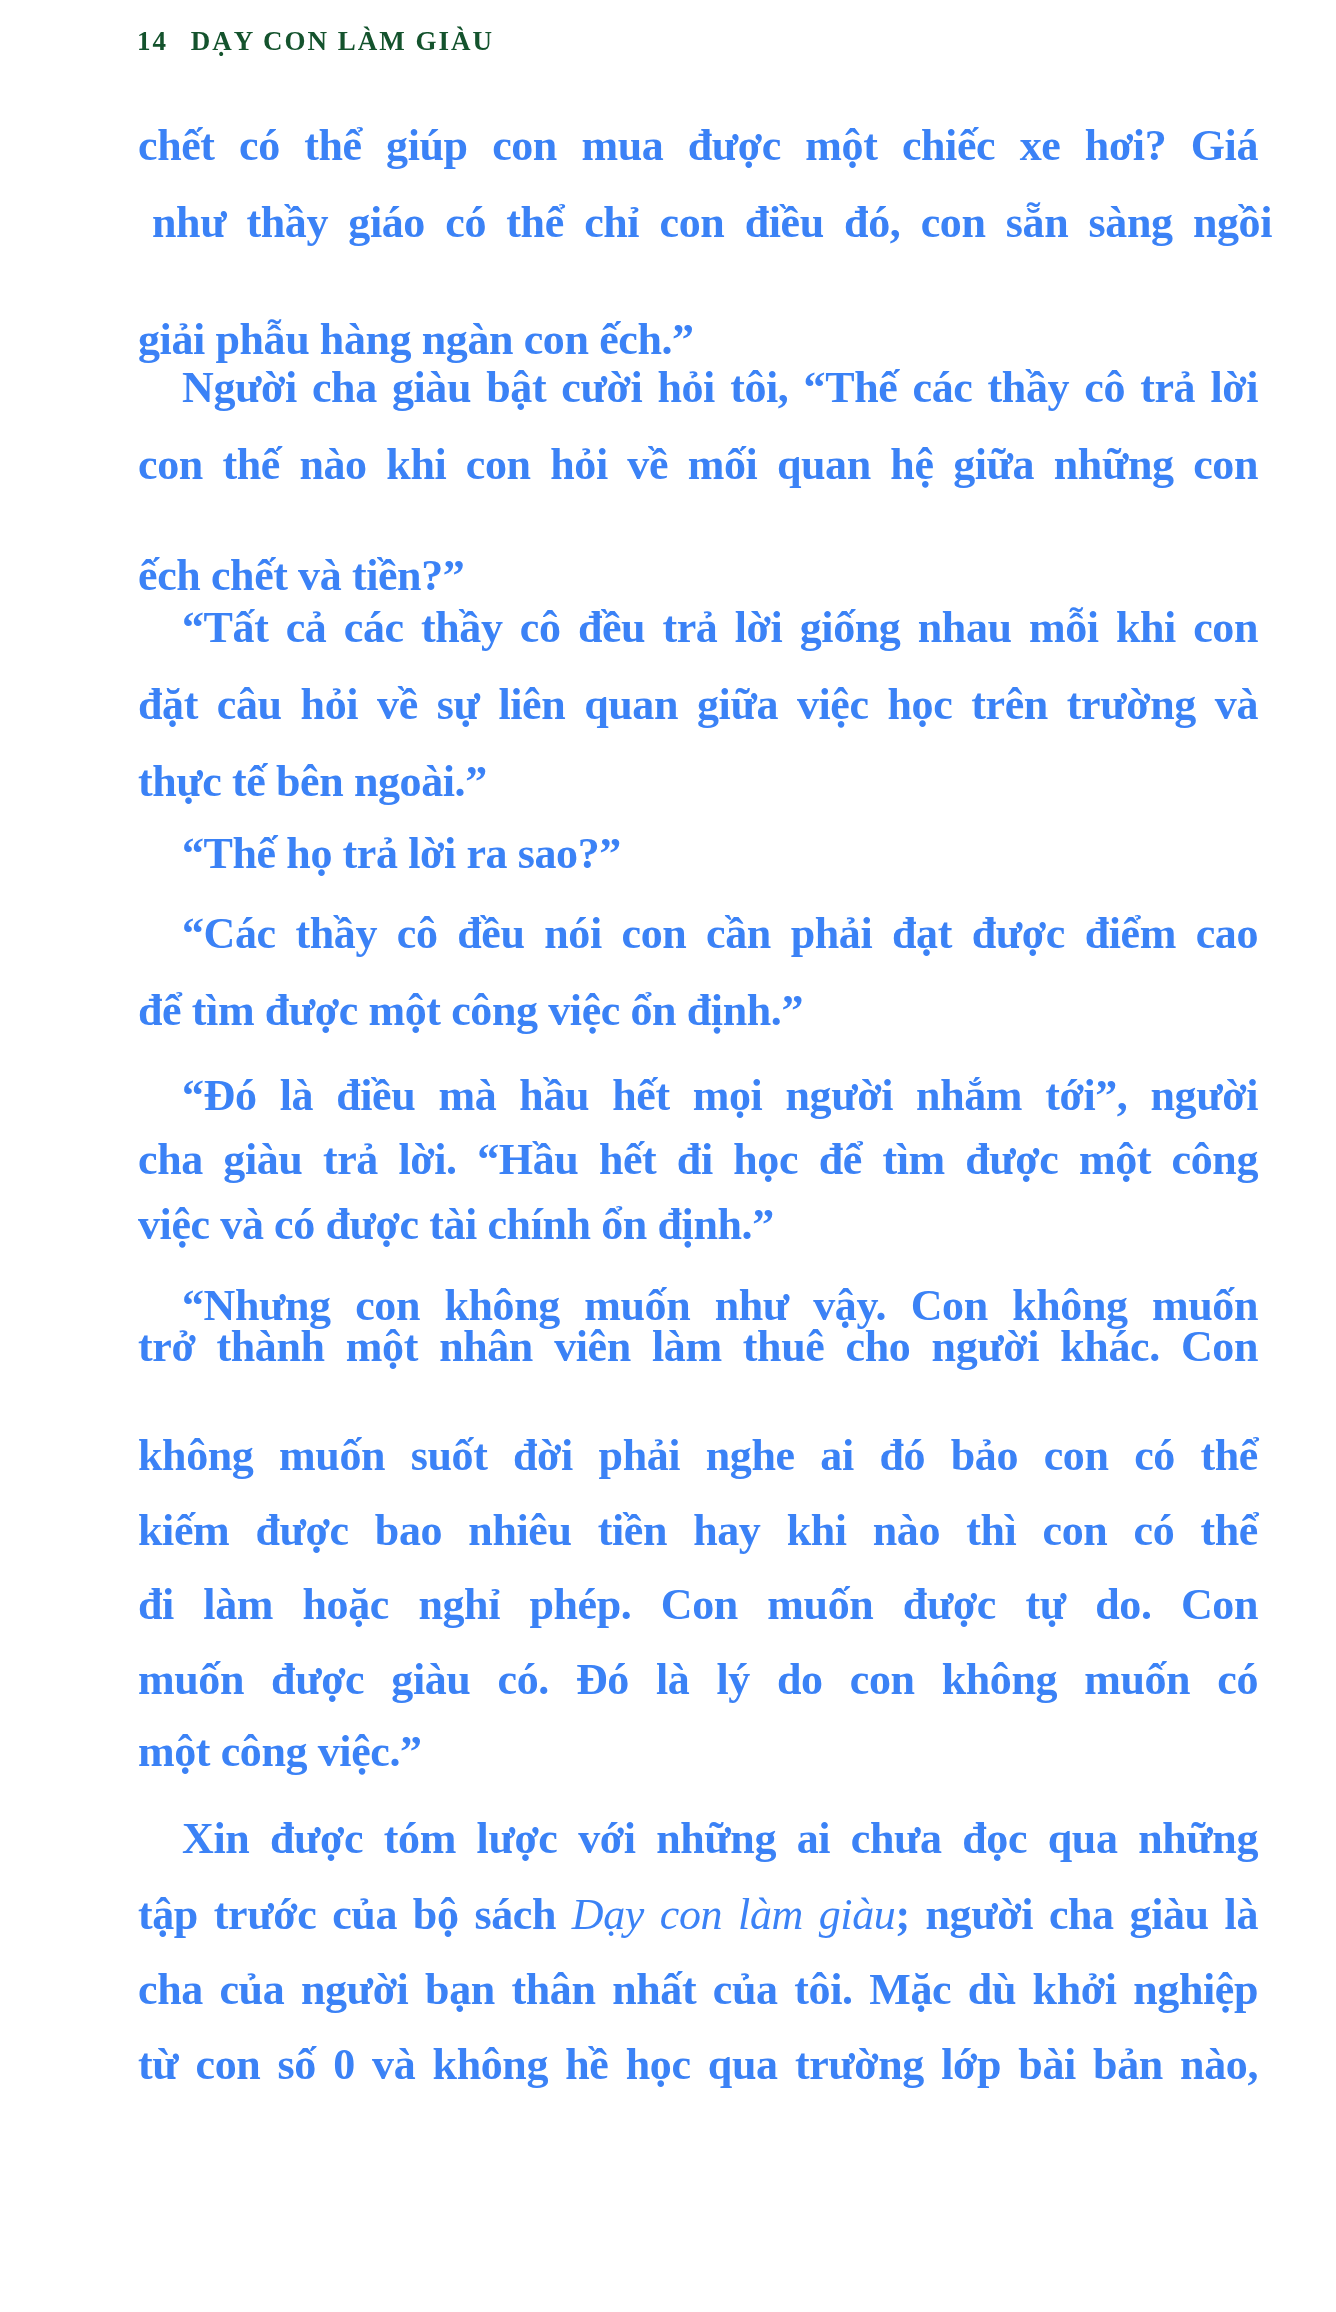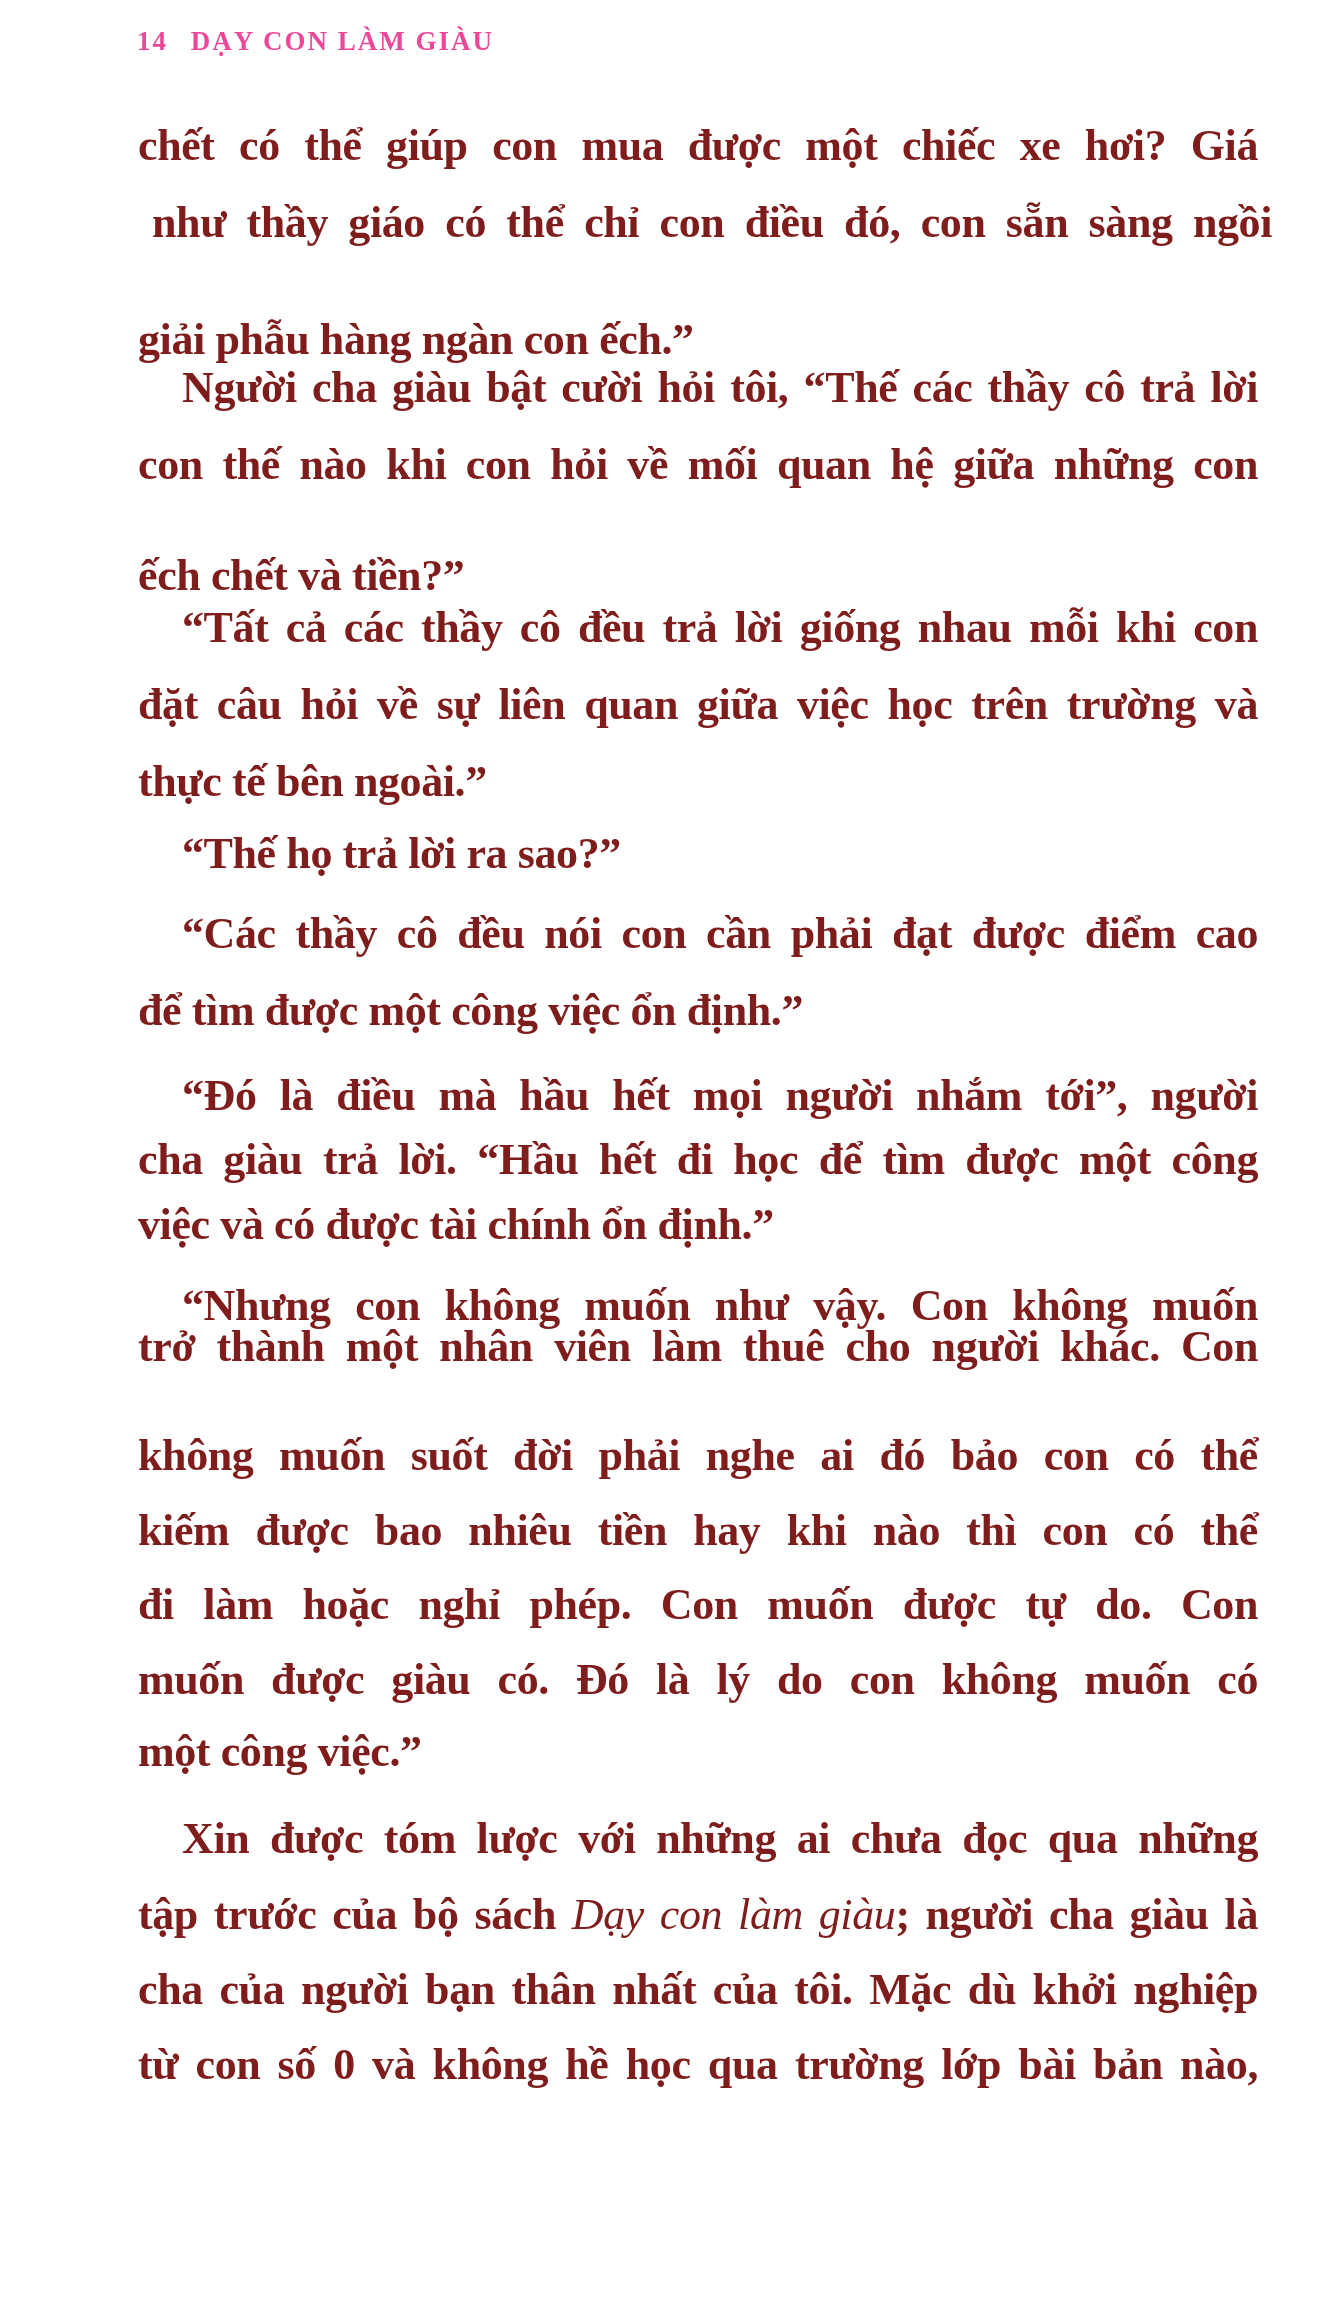--- a/index.html
+++ b/index.html
@@ -15,40 +15,40 @@
       color: #111111;
       font-family: "DejaVu Serif", "Liberation Serif", serif;
     }
     .running-head {
       position: absolute;
       left: 137px;
       top: 26px;
       font-size: 27px;
       letter-spacing: 2px;
       font-weight: bold;
-      color: #ec4899;
+      color: #14532d;
       font-family: "Liberation Serif", "DejaVu Serif", serif;
       white-space: nowrap;
     }
     .running-head .pnum { margin-right: 14px; }
     .page-body {
       position: absolute;
       left: 138px;
       top: 0;
       width: 1120px;
     }
     .line {
       position: absolute;
       left: 0;
       white-space: nowrap;
       font-size: 44px;
       line-height: 60px;
       font-weight: bold;
       font-family: "Liberation Serif", "DejaVu Serif", serif;
-      color: #7f1d1d;
+      color: #3b82f6;
       letter-spacing: -0.4px;
     }
     .line.justify {
       width: 1120px;
       text-align: justify;
       text-align-last: justify;
     }
     .line.indent { padding-left: 44px; box-sizing: border-box; }
     .line.justify.indent { width: 1120px; }
     .ital { font-style: italic; font-weight: normal; }

